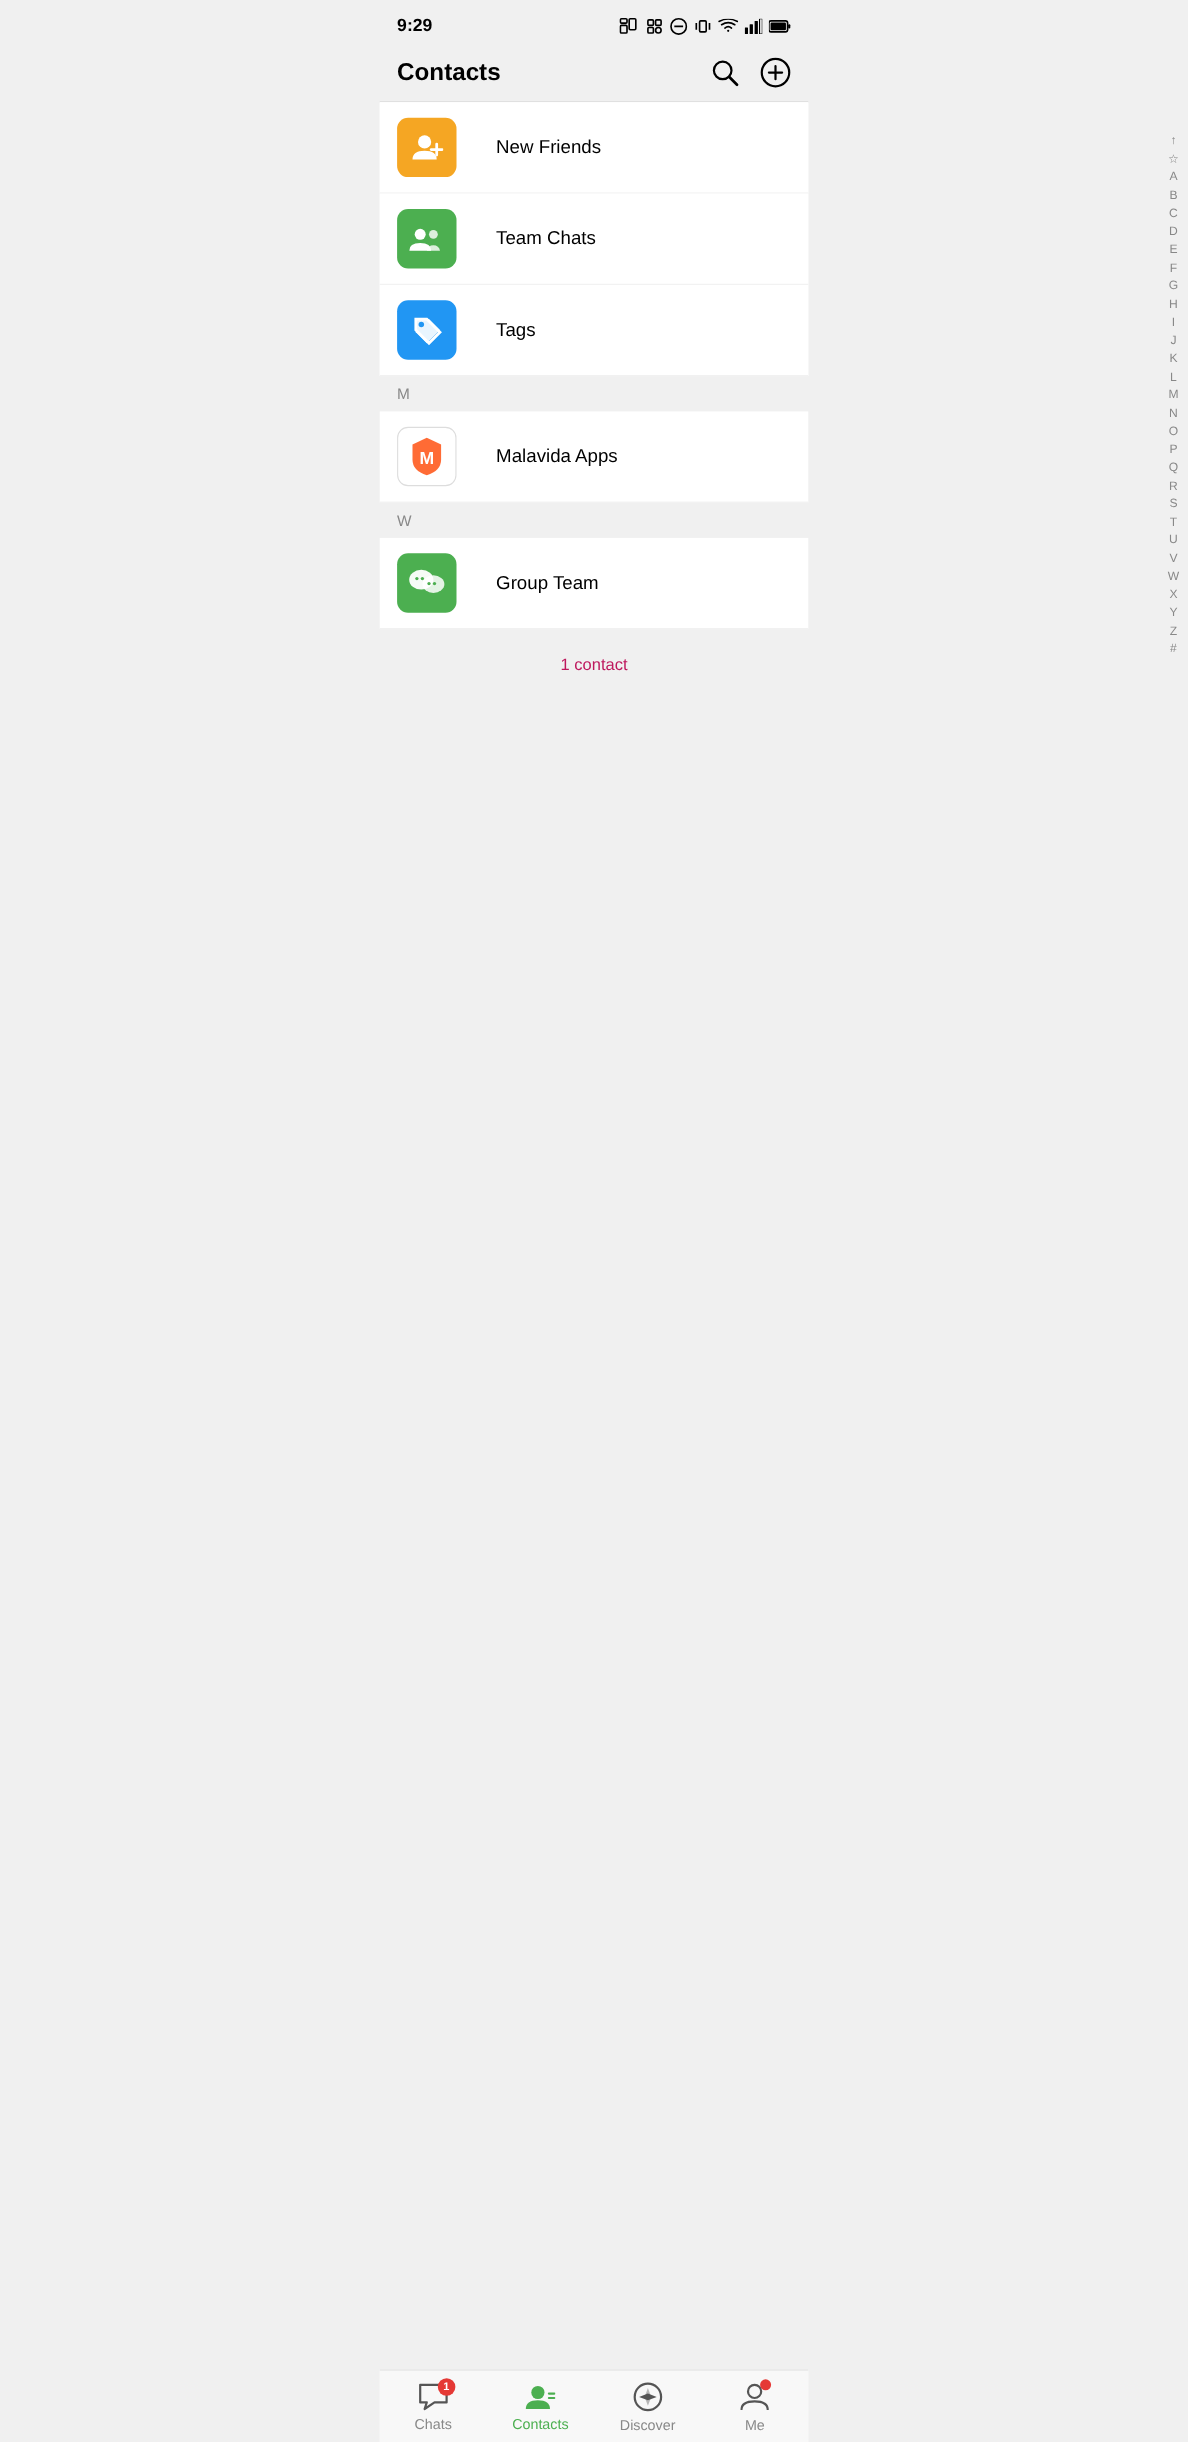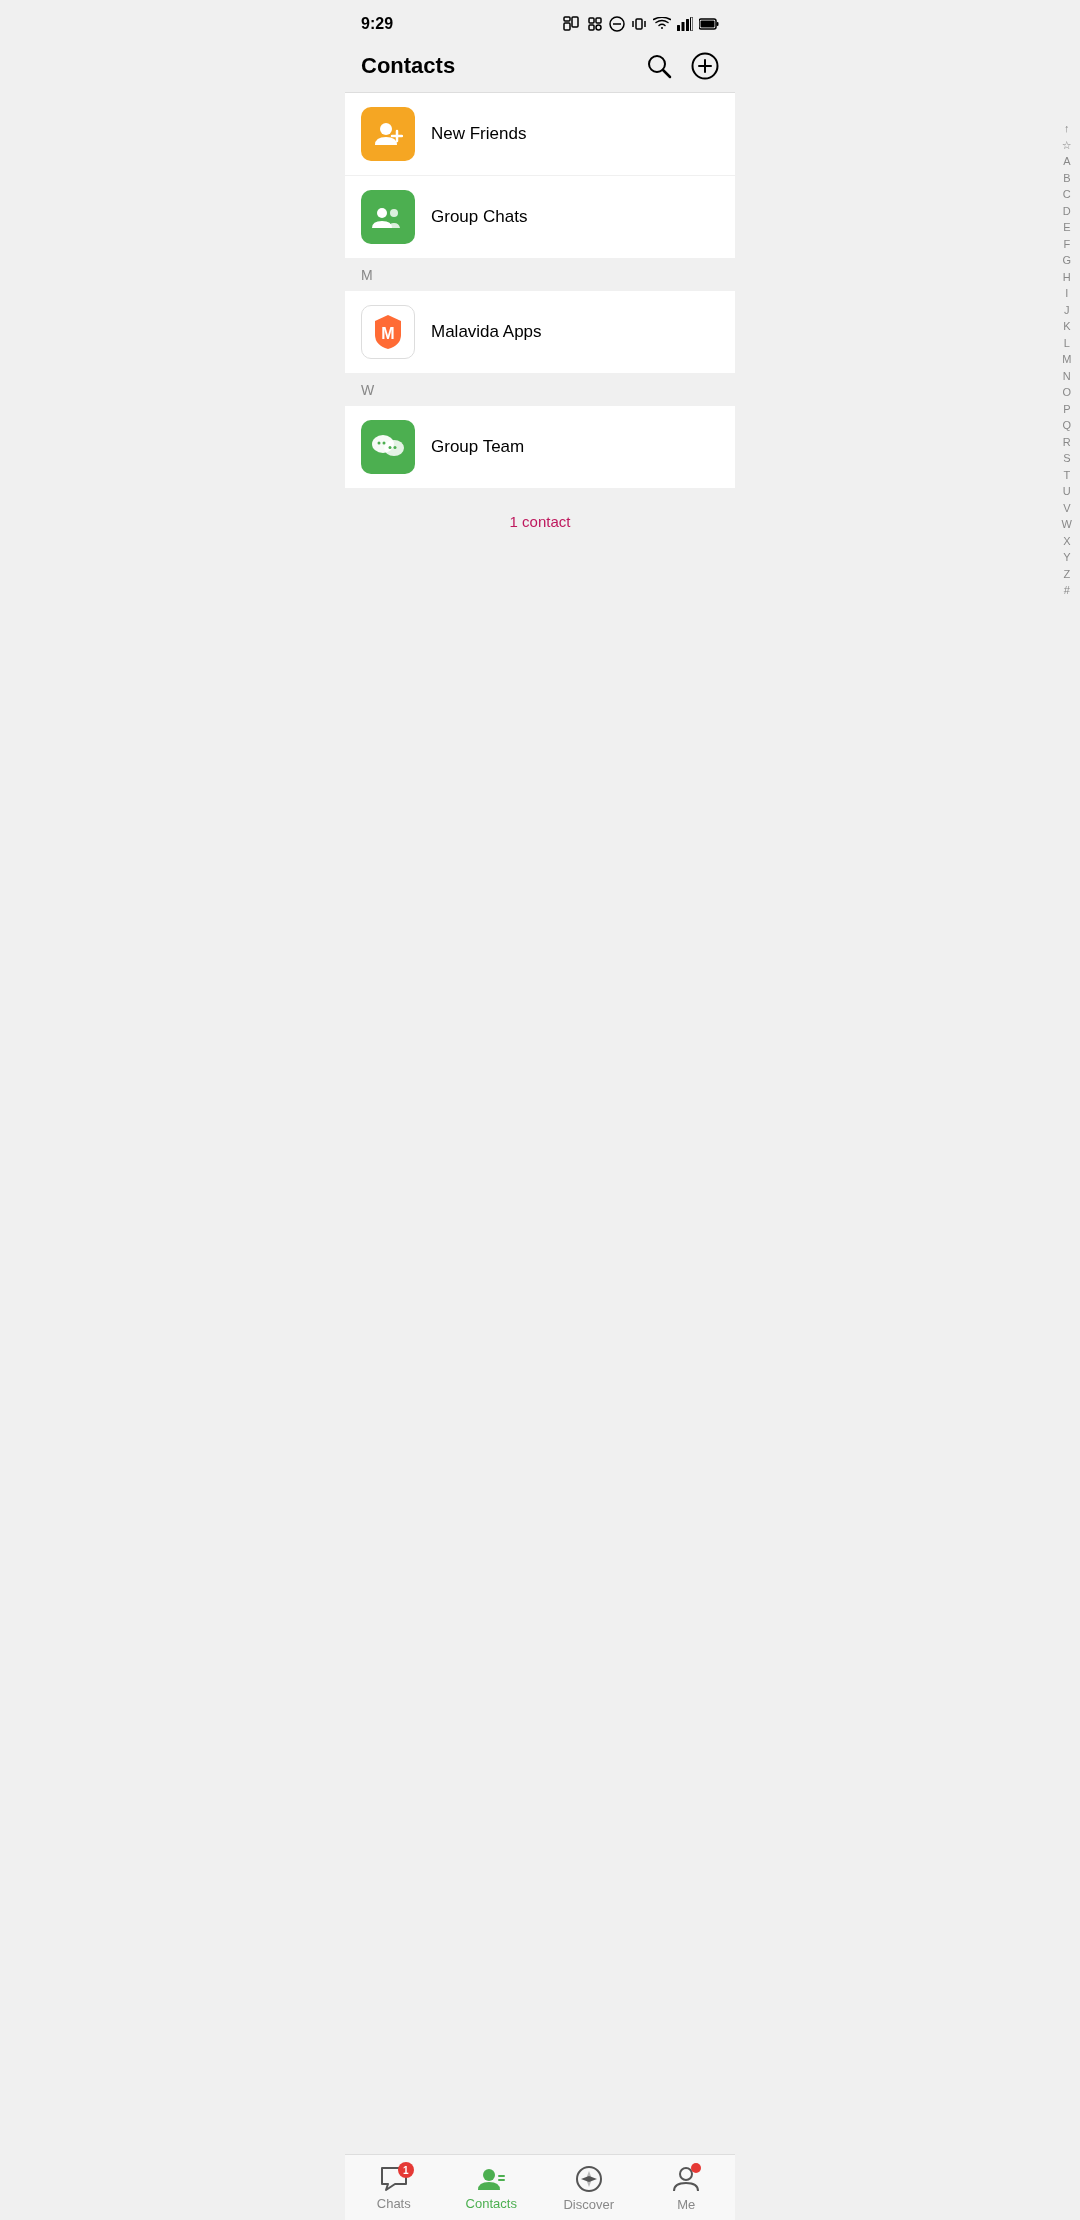--- a/index.html
+++ b/index.html
@@ -67,20 +67,21 @@
       margin-top: 0;
     }
 
     .contact-item {
       display: flex;
       align-items: center;
       padding: 14px 16px;
       border-bottom: 1px solid #f0f0f0;
       cursor: pointer;
       background: #fff;
+      gap: 20px;
     }
 
     .contact-avatar {
       width: 54px;
       height: 54px;
       border-radius: 10px;
       display: flex;
       align-items: center;
       justify-content: center;
       margin-right: 16px;
@@ -312,23 +313,33 @@
 
   <div class="contact-item">
     <div class="contact-avatar avatar-green">
       <svg width="32" height="28" viewBox="0 0 32 28">
         <circle cx="10" cy="10" r="5" fill="white"></circle>
         <path d="M0 25 Q0 18 10 18 Q20 18 20 25" fill="white"></path>
         <circle cx="22" cy="10" r="4" fill="white" opacity="0.8"></circle>
         <path d="M16 25 Q17 20 22 20 Q27 20 28 25" fill="white" opacity="0.8"></path>
       </svg>
     </div>
-    <span class="contact-name">Group Chats</span>
-  </div>
-
+    <span class="contact-name">Team Chats</span>
+  </div>
+
+  <div class="contact-item">
+    <div class="contact-avatar avatar-blue">
+      <svg width="28" height="28" viewBox="0 0 28 28">
+        <path d="M4 4 L14 4 L26 16 L16 26 L4 14 Z" fill="none" stroke="white" stroke-width="2.5"></path>
+        <path d="M4 4 L16 4 L26 14 L14 26 L4 16 Z" fill="white" opacity="0.9"></path>
+        <circle cx="9" cy="9" r="2.5" fill="#2196F3"></circle>
+      </svg>
+    </div>
+    <span class="contact-name">Tags</span>
+  </div>
 
 </div>
 
 <div class="section-header">
   <span>M</span>
 </div>
 
 <div class="contact-list">
   <div class="contact-item">
     <div class="malavida-icon">

